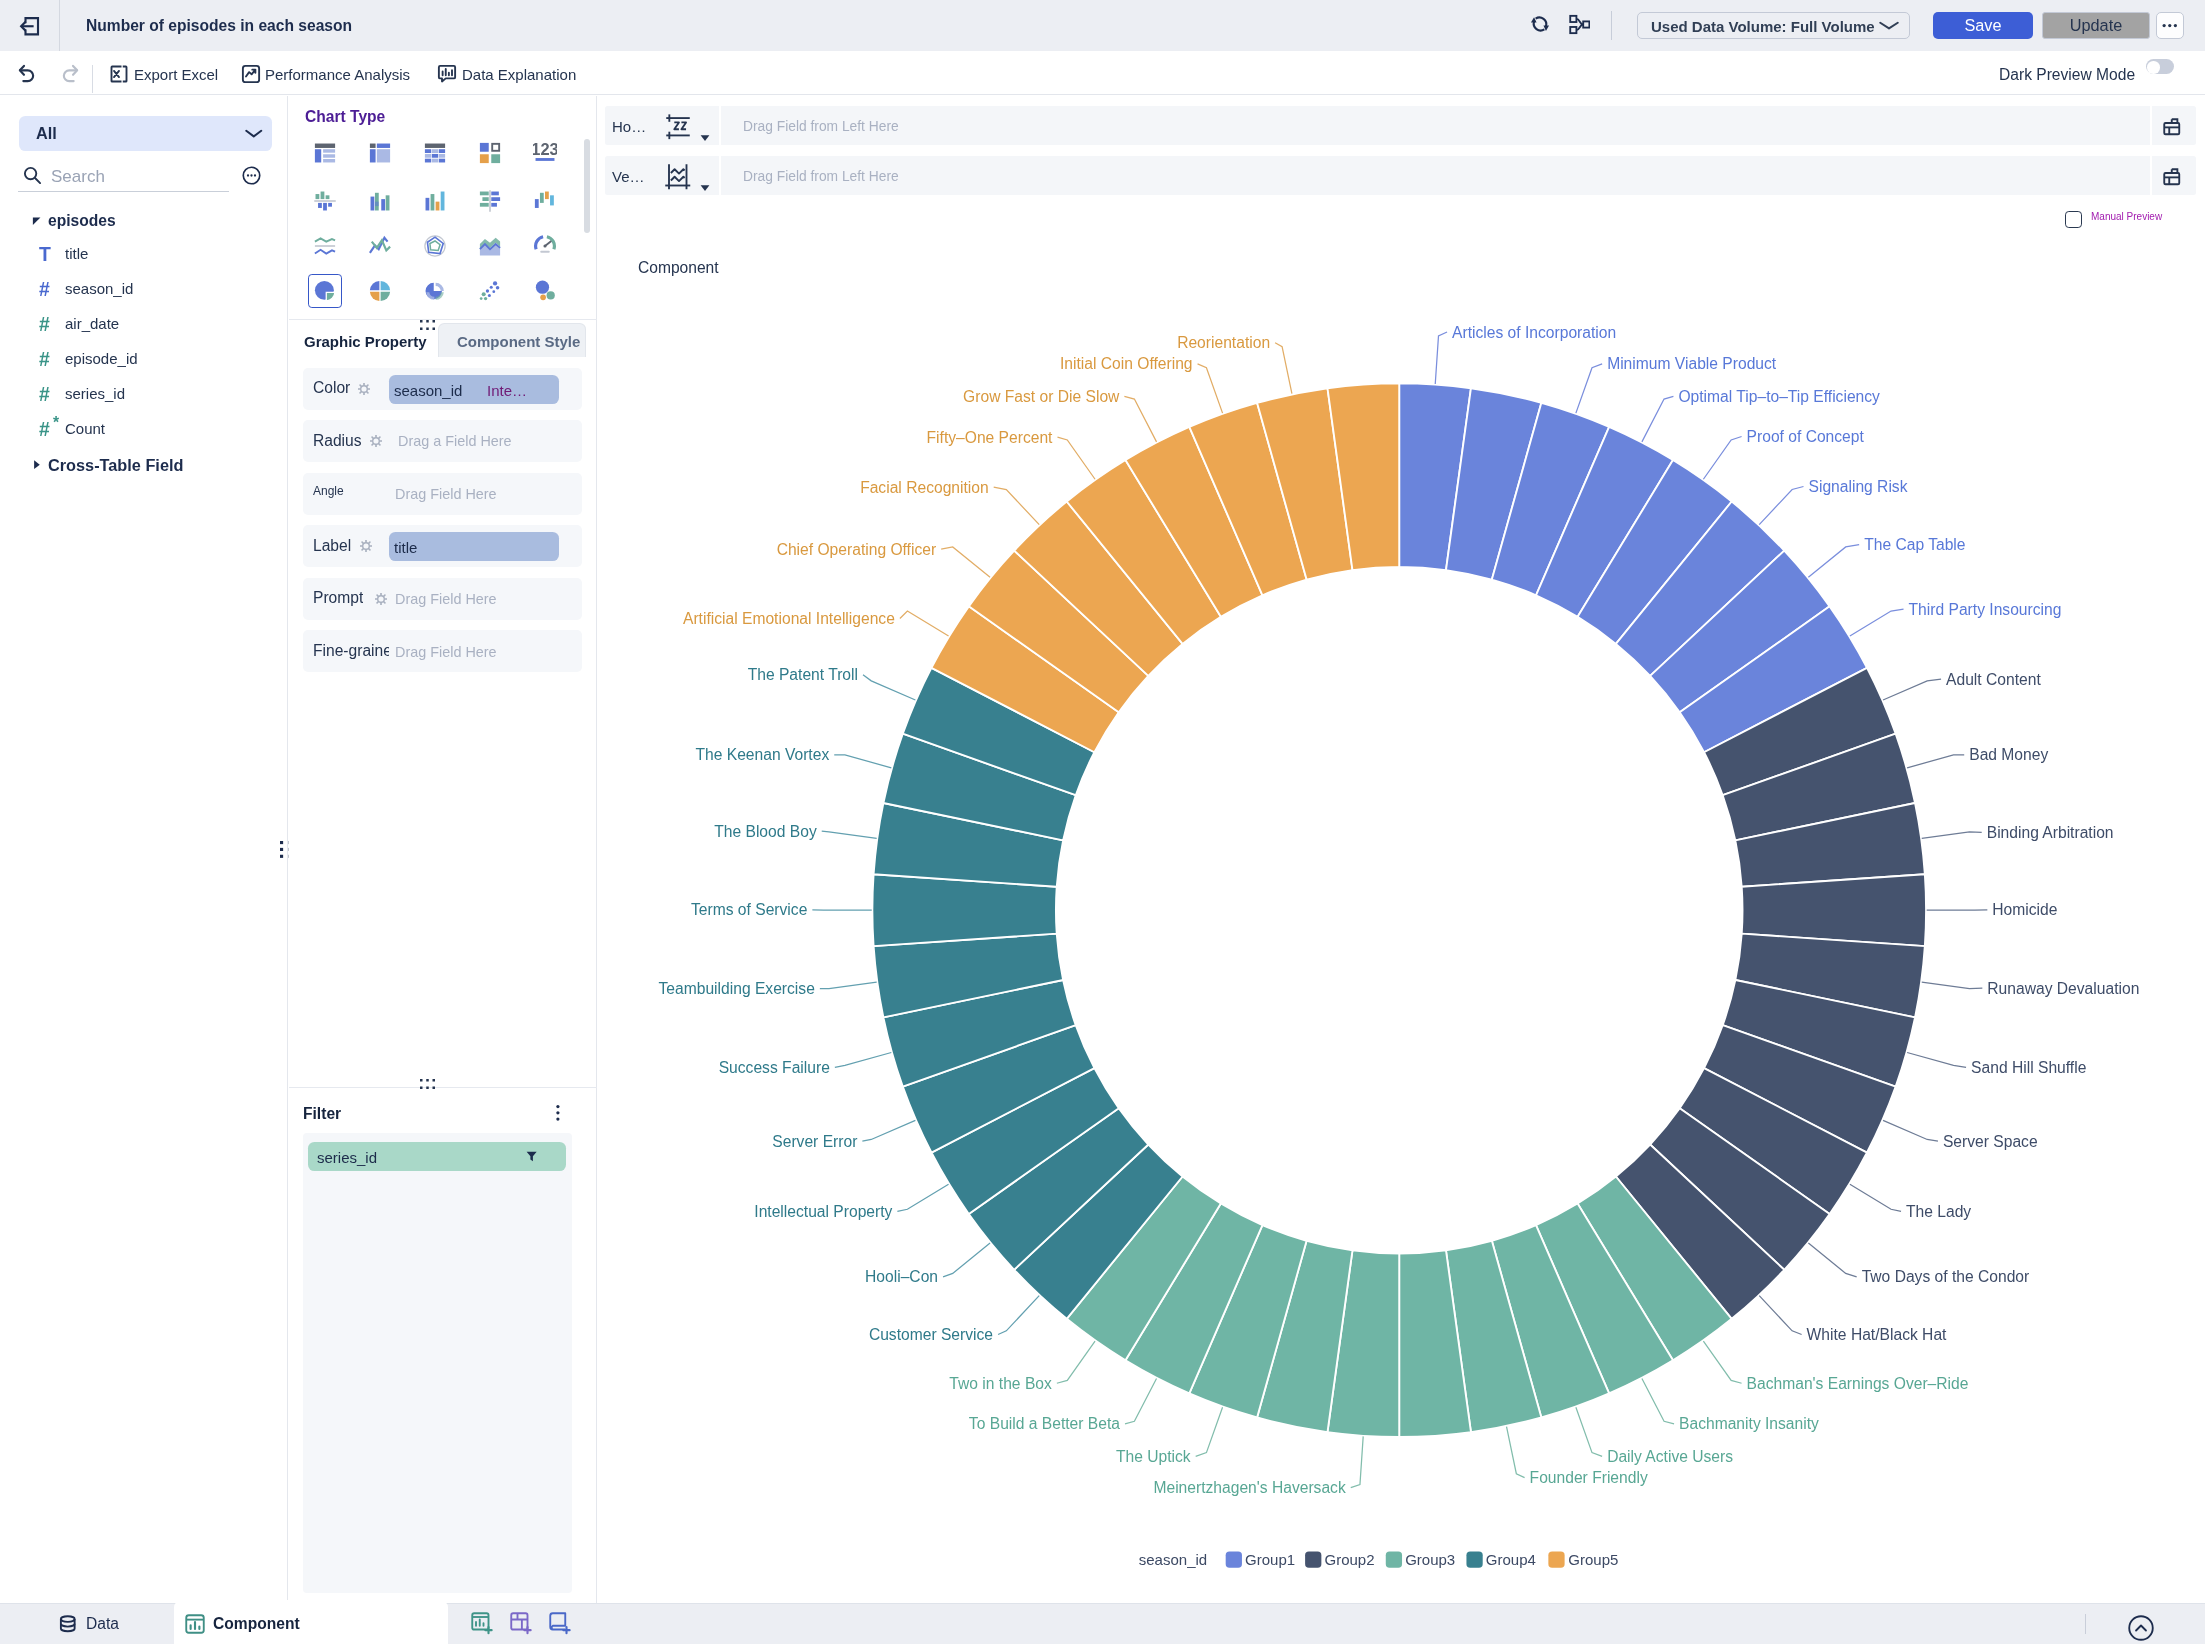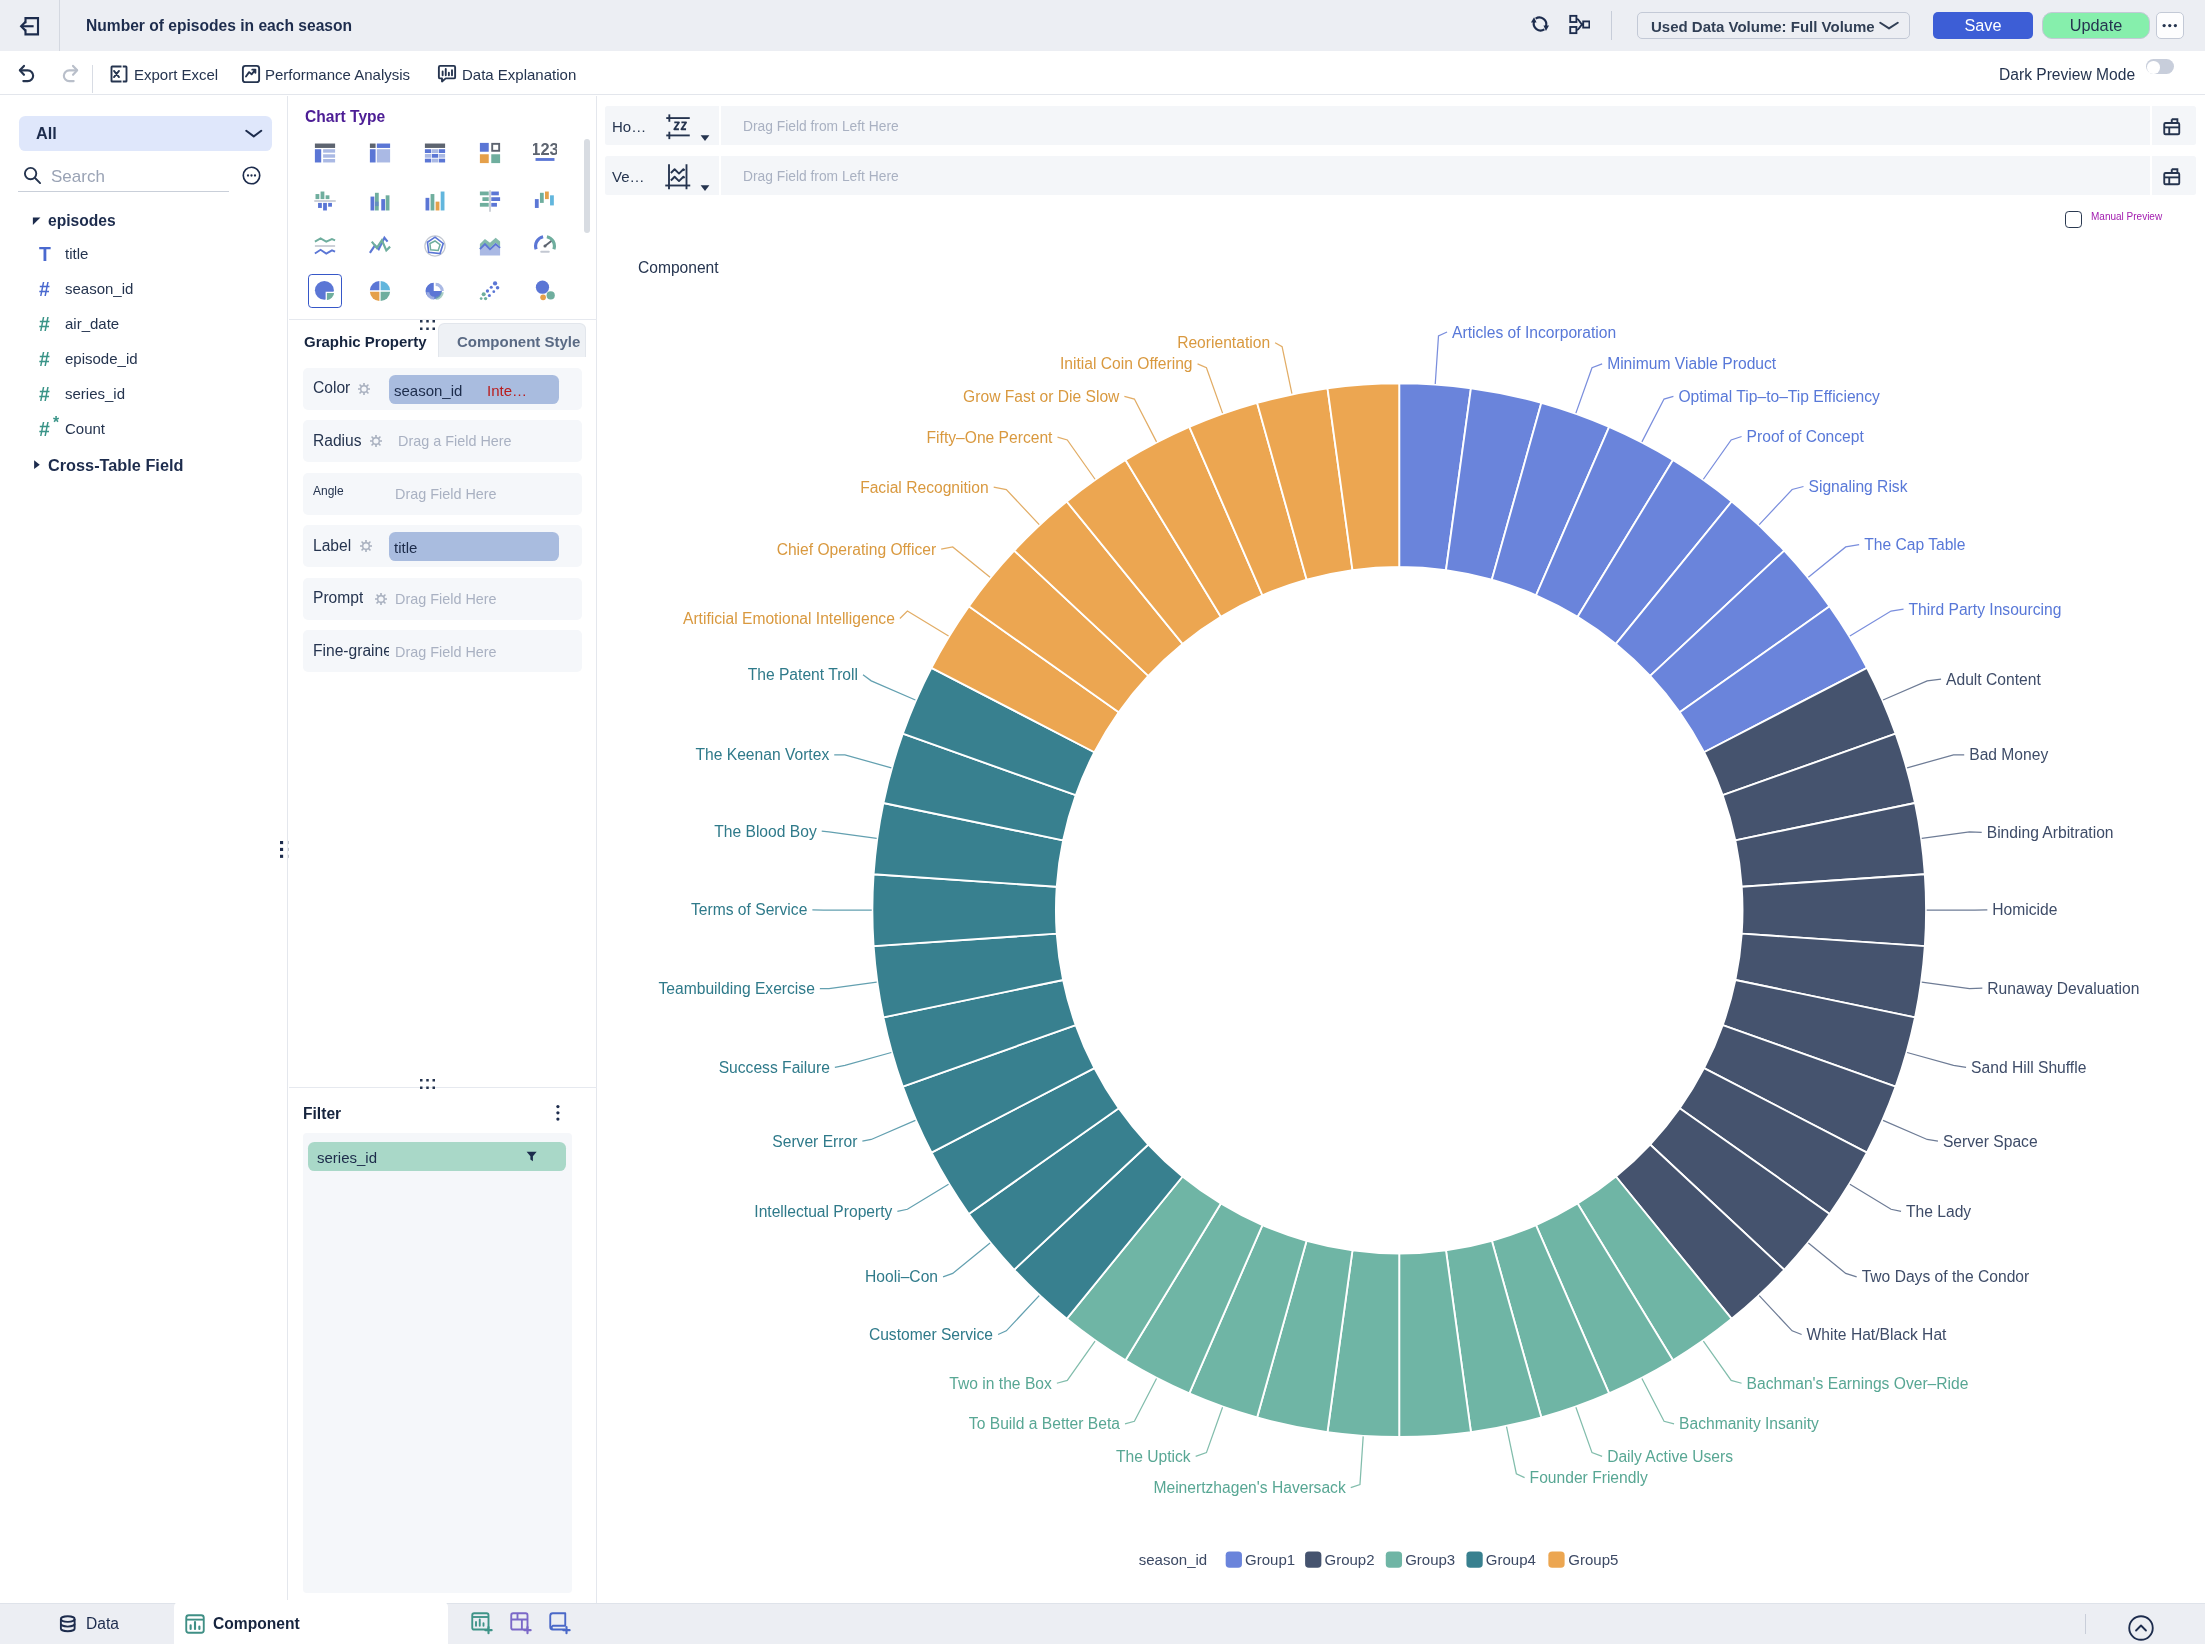--- a/index.html
+++ b/index.html
@@ -30,21 +30,21 @@
       <rect x="23" y="12" width="10" height="10" stroke="#1d2c4d" stroke-width="3"></rect>
       <path d="M12 8 C18 8 17 17 23 17 M12 26 C18 26 17 17 23 17" stroke="#1d2c4d" stroke-width="3" fill="none"></path>
     </svg>
 <div class="abs" style="left:1611px;top:10.6px;width:0.6px;height:29px;background:#c7cdd9"></div>
 <div class="abs" style="left:1637px;top:12px;width:273px;height:27px;border:1.3px solid #c3c9d6;border-radius:5px"></div>
 <div class="txt" style="left:1651px;top:17.5px;font-size:15px;font-weight:bold;color:#313f55">Used Data Volume: Full Volume</div>
 <svg style="position:absolute;left:1879px;top:19.4px" width="20" height="12.5" viewBox="0 0 32 20" fill="none">
       <path d="M2 6 L16.0 15 L30 6" stroke="#313f55" stroke-width="3.2" stroke-linecap="round" stroke-linejoin="round"></path>
     </svg>
 <div class="abs vc" style="left:1933px;top:12px;width:100px;height:27px;background:#3d5ed6;border-radius:5px;justify-content:center;font-size:16.3px;color:#fff">Save</div>
-<div class="abs vc" style="left:2042px;top:12px;width:108px;height:27px;background:#86efac;border:1.3px solid #c3c9d6;border-radius:10px;justify-content:center;font-size:16.3px;color:#25344f">Update</div>
+<div class="abs vc" style="left:2042px;top:12px;width:108px;height:27px;background:#a3a3a3;border:1.3px solid #c3c9d6;border-radius:3px;justify-content:center;font-size:16.3px;color:#25344f">Update</div>
 <div class="abs" style="left:2156px;top:12px;width:27.5px;height:27px;border:1.3px solid #c3c9d6;border-radius:5px;background:#fdfdfe"></div>
 <svg style="position:absolute;left:2156px;top:12px" width="27.5" height="27" viewBox="0 0 44 43">
       <circle cx="13" cy="21.5" r="2.6" fill="#25344f"></circle>
       <circle cx="22" cy="21.5" r="2.6" fill="#25344f"></circle>
       <circle cx="31" cy="21.5" r="2.6" fill="#25344f"></circle>
     </svg>
 <div class="abs" style="left:0;top:51px;width:2205px;height:44px;background:#fff;border-bottom:0.6px solid #e3e6ec"></div>
 <svg style="position:absolute;left:17px;top:64px" width="19" height="19" viewBox="0 0 30 30" fill="none">
       <path d="M5 10 H17 A 8.5 8.5 0 0 1 17 27 H10" stroke="#25344f" stroke-width="3.4" stroke-linecap="round" stroke-linejoin="round"></path>
       <path d="M11 3 L4.5 10 L11 17" stroke="#25344f" stroke-width="3.4" stroke-linecap="round" stroke-linejoin="round"></path>
@@ -276,21 +276,21 @@
       <path d="M13.9 13.9 L15.7 15.7" stroke="#a8b0bf" stroke-width="2.6" stroke-linecap="round"></path>
       <path d="M9.5 15.7 L9.5 18.3" stroke="#a8b0bf" stroke-width="2.6" stroke-linecap="round"></path>
       <path d="M5.1 13.9 L3.3 15.7" stroke="#a8b0bf" stroke-width="2.6" stroke-linecap="round"></path>
       <path d="M3.3 9.5 L0.7 9.5" stroke="#a8b0bf" stroke-width="2.6" stroke-linecap="round"></path>
       <path d="M5.1 5.1 L3.3 3.3" stroke="#a8b0bf" stroke-width="2.6" stroke-linecap="round"></path>
       <path d="M9.5 3.3 L9.5 0.7" stroke="#a8b0bf" stroke-width="2.6" stroke-linecap="round"></path>
       <path d="M13.9 5.1 L15.7 3.3" stroke="#a8b0bf" stroke-width="2.6" stroke-linecap="round"></path>
     </svg>
 <div class="abs" style="left:389px;top:375px;width:170px;height:29px;background:#a9bcdf;border-radius:6.3px"></div>
 <div class="txt" style="left:394px;top:382px;font-size:15px;color:#1c2b4a">season_id</div>
-<div class="txt" style="left:487px;top:382px;font-size:15px;color:#b91c1c">Inte…</div>
+<div class="txt" style="left:487px;top:382px;font-size:15px;color:#701a75">Inte…</div>
 <div class="abs" style="left:303px;top:420px;width:279px;height:42px;background:#f5f7fa;border-radius:5px"></div>
 <div class="txt" style="left:313px;top:432px;font-size:15.6px;color:#25344f;max-width:76px;overflow:hidden">Radius</div>
 <svg style="position:absolute;left:370px;top:435px" width="12" height="12" viewBox="0 0 19 19" fill="none">
       <circle cx="9.5" cy="9.5" r="5.2" stroke="#a8b0bf" stroke-width="2.2"></circle>
       <path d="M15.7 9.5 L18.3 9.5" stroke="#a8b0bf" stroke-width="2.6" stroke-linecap="round"></path>
       <path d="M13.9 13.9 L15.7 15.7" stroke="#a8b0bf" stroke-width="2.6" stroke-linecap="round"></path>
       <path d="M9.5 15.7 L9.5 18.3" stroke="#a8b0bf" stroke-width="2.6" stroke-linecap="round"></path>
       <path d="M5.1 13.9 L3.3 15.7" stroke="#a8b0bf" stroke-width="2.6" stroke-linecap="round"></path>
       <path d="M3.3 9.5 L0.7 9.5" stroke="#a8b0bf" stroke-width="2.6" stroke-linecap="round"></path>
       <path d="M5.1 5.1 L3.3 3.3" stroke="#a8b0bf" stroke-width="2.6" stroke-linecap="round"></path>

